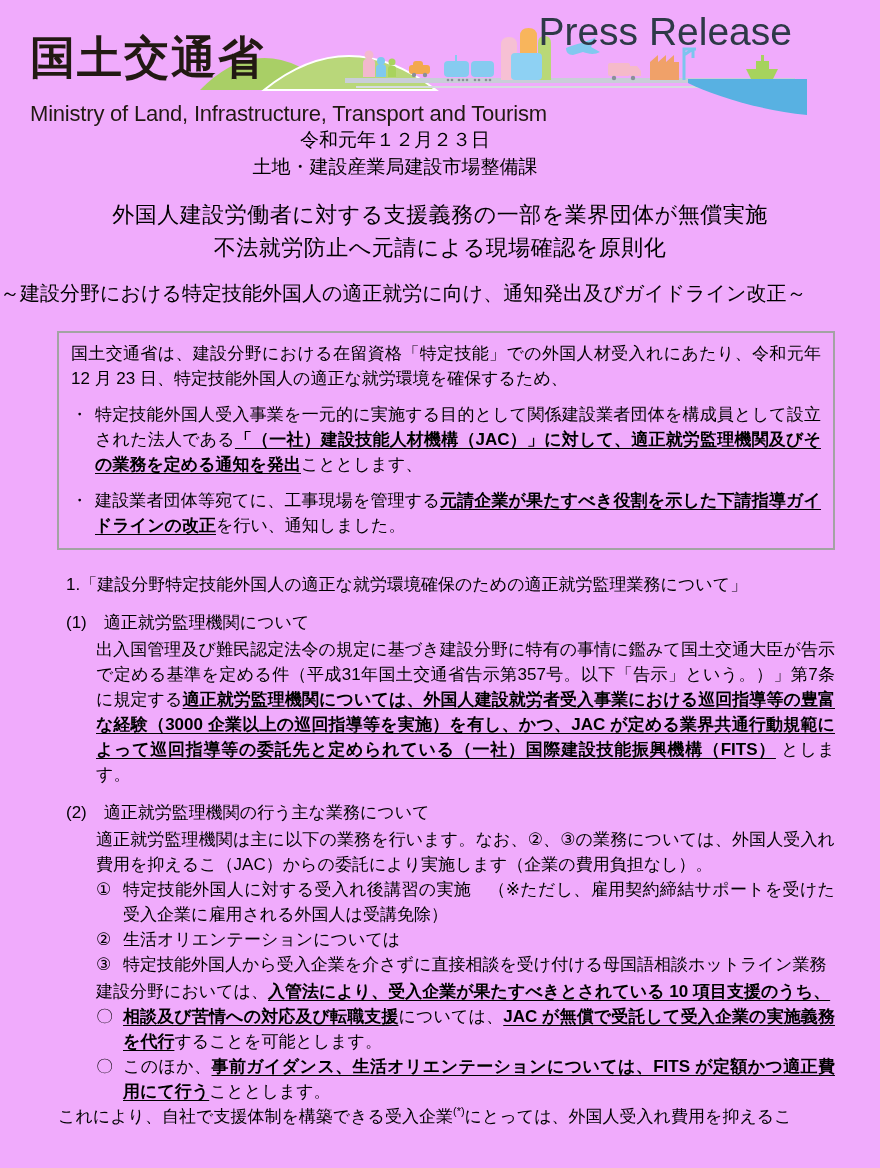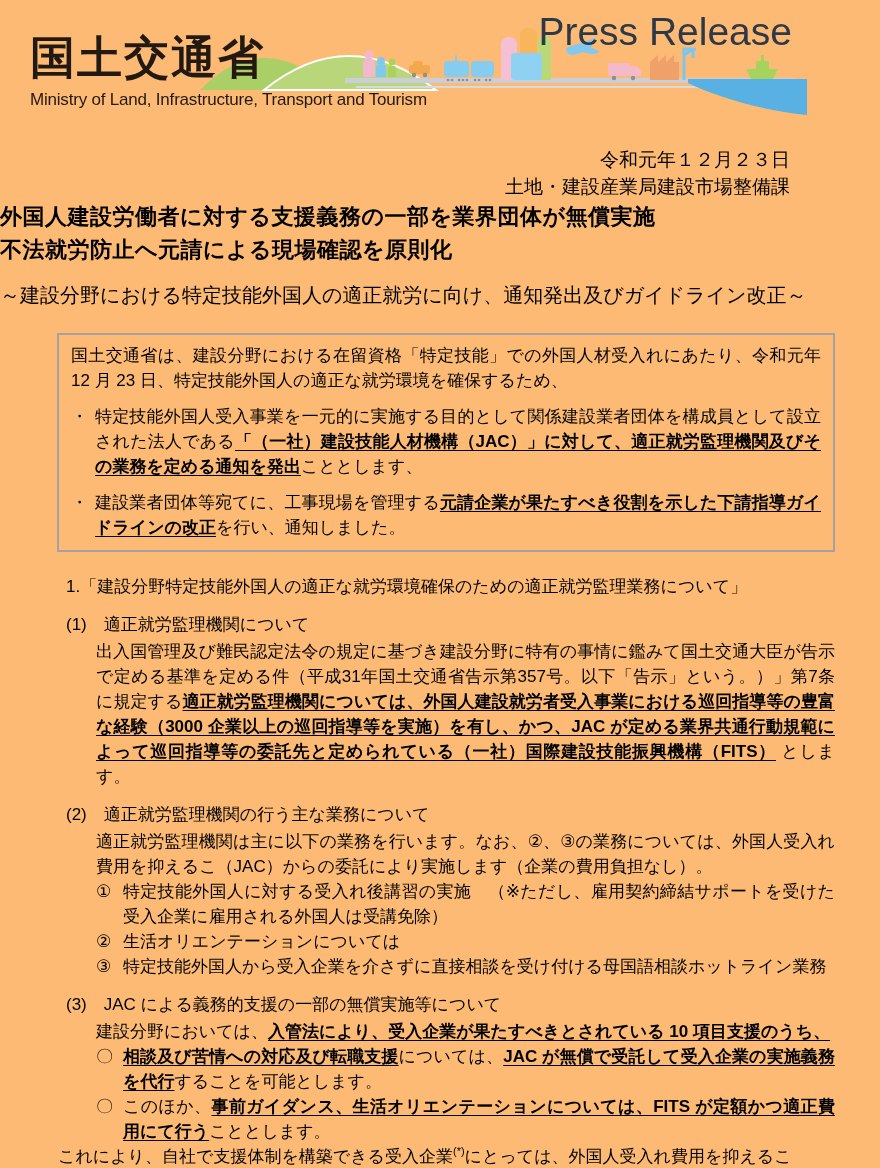--- a/index.html
+++ b/index.html
@@ -1,40 +1,40 @@
 <!DOCTYPE html>
 <html><head>
 <meta charset="utf-8">
 <style>
   html,body { margin:0; padding:0; background:#fff; }
   .page {
     position:relative; width:880px; height:1168px; overflow:hidden;
-    background:#fdba74; color:#000;
+    background:#f0abfc; color:#000;
     font-family:"Liberation Sans","DejaVu Sans",sans-serif;
   }
   
   .header { position:relative; height:126px; }
   .header svg { position:absolute; left:0; top:0; }
   .logo-jp {
     position:absolute; left:30px; top:28px;
     font-size:45px; font-weight:bold; color:#221913; letter-spacing:2px;
   }
   .ministry-en {
-    position:absolute; left:30px; top:90px;
-    font-size:17px; color:#221913; letter-spacing:-0.2px;
+    position:absolute; left:30px; top:101px;
+    font-size:22px; color:#221913; letter-spacing:-0.2px;
   }
   .press-release {
     position:absolute; right:88px; top:10px;
     font-size:39px; color:#2e3947;
   }
   
-  .meta { margin-top:20px; padding-right:90px; text-align:right;
+  .meta { padding-right:90px; text-align:center;
           font-size:19px; line-height:27px; }
   
-  .title { font-size:22px; font-weight:bold;
+  .title { margin-top:18px; text-align:center; font-size:22px; font-weight:normal;
            line-height:33px; letter-spacing:0.5px; }
   .subtitle { margin-top:16px; font-size:20px;
               font-family:"Liberation Serif","DejaVu Serif",serif; }
   
   .box { border:2px solid #a3a3a3; margin:24px 45px 0 57px; padding:8px 12px 10px;
          font-size:17px; line-height:25px; text-align:justify; }
   .box p { margin:0; }
   .b-item { display:flex; margin-top:11px; }
   .b-marker { flex:0 0 24px; }
   .b-text { flex:1; }
@@ -170,21 +170,20 @@
     </div>
     <div class="item">
       <span class="marker">②</span>
       <span class="itext"><span>生活オリエンテーションについては</span></span>
     </div>
     <div class="item">
       <span class="marker">③</span>
       <span class="itext"><span>特定技能外国人から受入企業を介さずに直接相談を受け付ける母国語相談ホットライン業務</span></span>
     </div>
 
-    <p class="sub-head">(3)　JAC による義務的支援の一部の無償実施等について</p>
     <p class="para"><span>建設分野においては、</span><span class="u">入管法により、受入企業が果たすべきとされている 10 項目支援のうち、</span></p>
     <div class="item">
       <span class="marker">〇</span>
       <span class="itext"><span class="u">相談及び苦情への対応及び転職支援</span><span>については、</span><span class="u">JAC が無償で受託して受入企業の実施義務を代行</span><span>することを可能とします。</span></span>
     </div>
     <div class="item">
       <span class="marker">〇</span>
       <span class="itext"><span>このほか、</span><span class="u">事前ガイダンス、生活オリエンテーションについては、FITS が定額かつ適正費用にて行う</span><span>こととします。</span></span>
     </div>
     <p class="closing"><span>これにより、自社で支援体制を構築できる受入企業</span><sup>(*)</sup><span>にとっては、外国人受入れ費用を抑えるこ</span></p>

